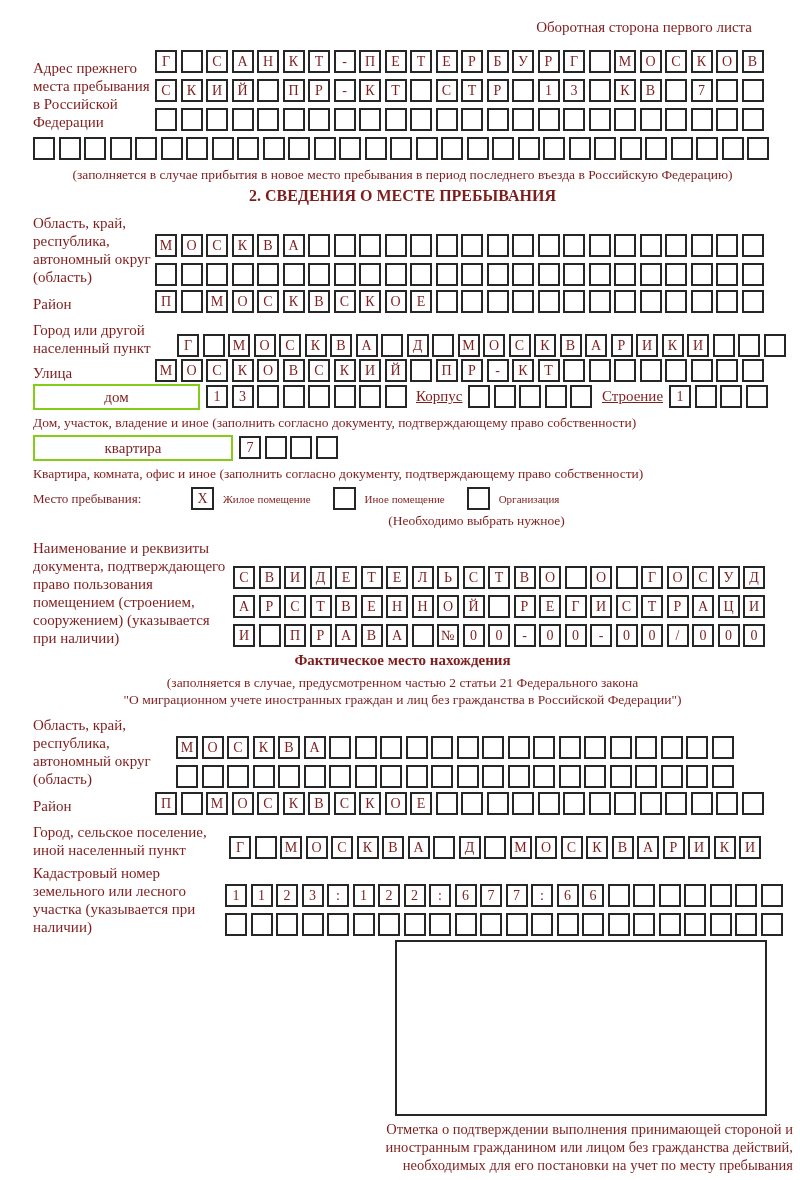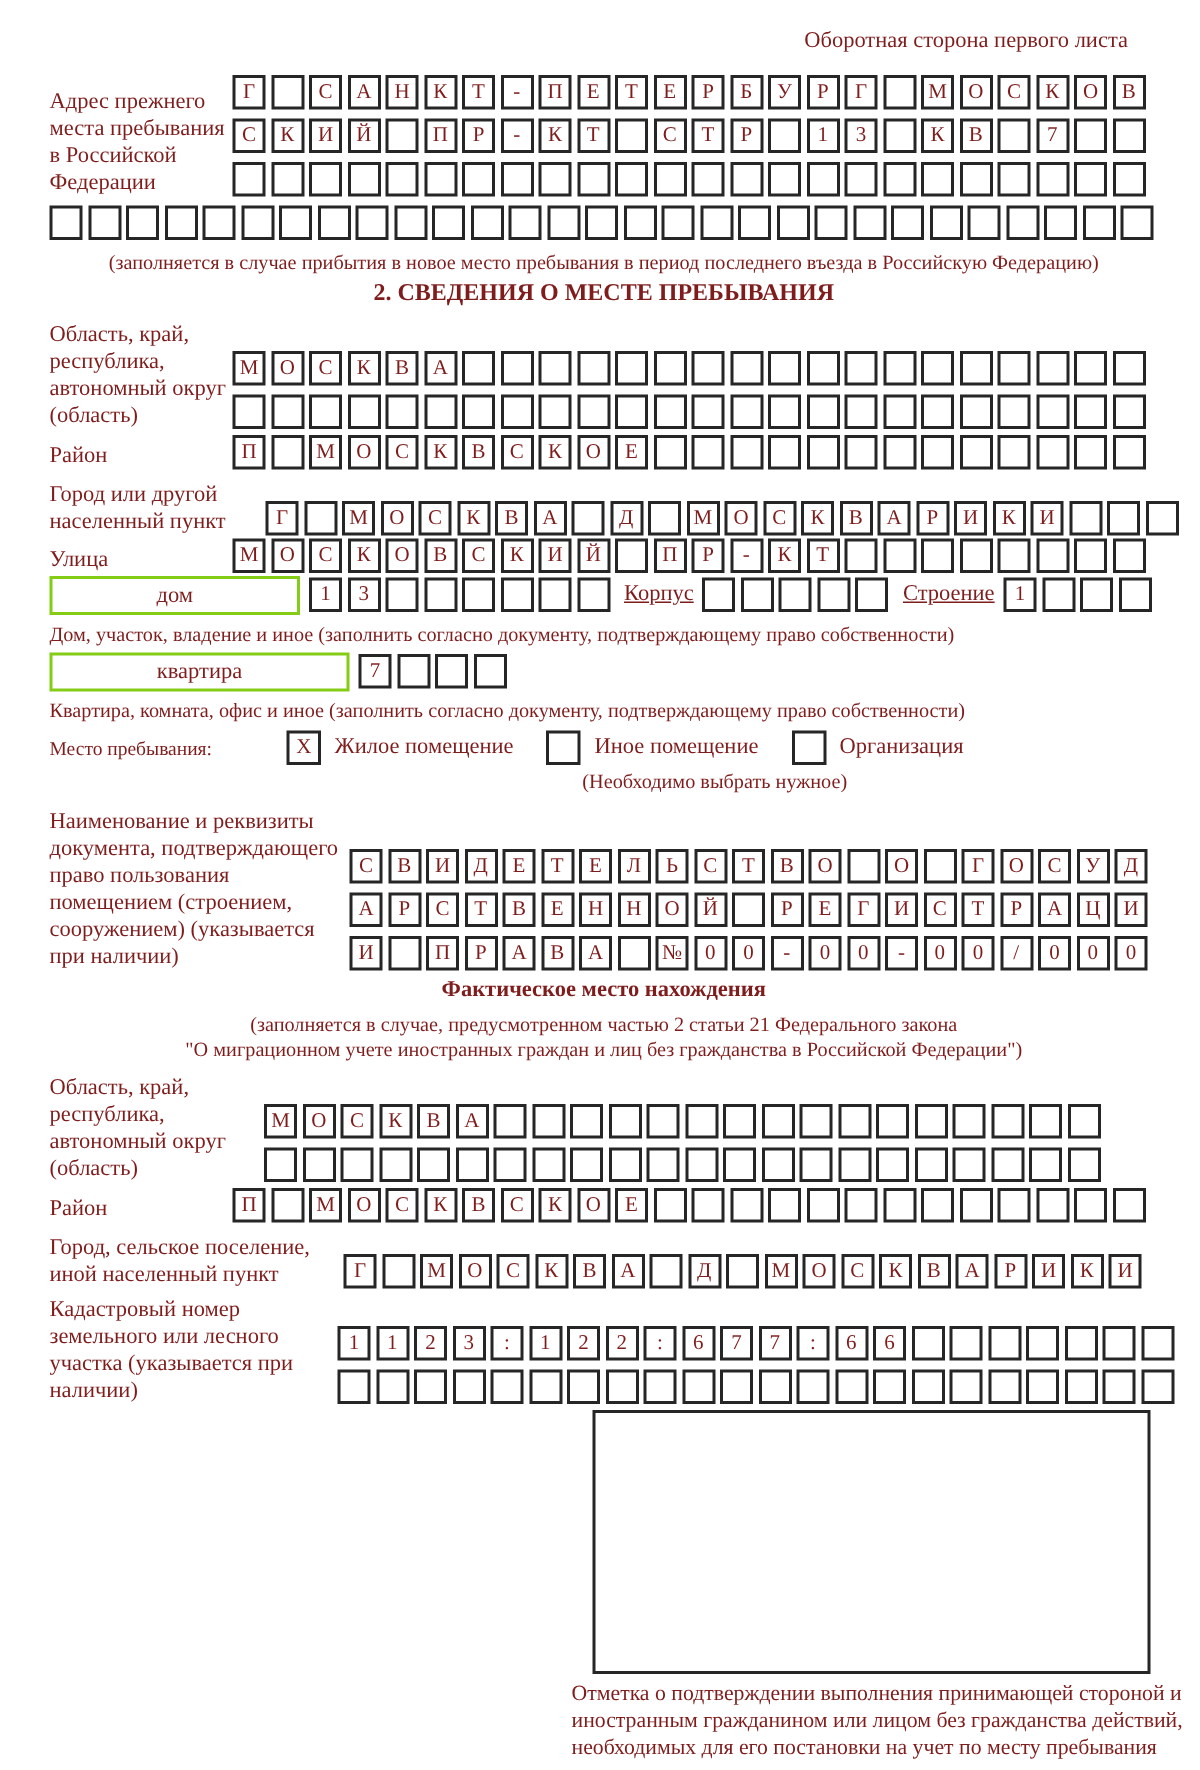--- a/index.html
+++ b/index.html
@@ -62,34 +62,34 @@
   .inline-lbl{flex:none;font-size:15px;line-height:24px;margin:0 6px 0 6px;text-decoration:underline;}
   .stay-row{align-items:center;margin-bottom:2px;}
   .stay-lbl{flex:none;font-size:13px;width:152px;}
   .checkbox{
     flex:none;width:19px;height:19px;
     border:2px solid #262626;
     text-align:center;font-size:14px;line-height:19px;
     margin-left:6px;
   }
   .cb-gap{margin-left:22px;}
-  .opt-lbl{flex:none;font-size:15px;margin-left:9px;}
+  .opt-lbl{flex:none;font-size:11px;margin-left:9px;}
   .stay-note{padding-left:148px;margin-bottom:8px;text-align:center;}
   .doc-block{margin-bottom:2px;}
   .fact-note{text-align:center;}
   .fact-note-wrap{margin-bottom:6px;}
   .stamp-box{
     margin-left:362px;
     width:372px;height:176px;
     border:2px solid #262626;
     box-sizing:border-box;
   }
   .stamp-note{
     margin-left:348px;width:412px;
-    text-align:left;
+    text-align:right;
     font-size:14.5px;line-height:18px;
     margin-top:4px;
   }
   .mb4{margin-bottom:4px;}
   .mb5{margin-bottom:5px;}
 </style>
 </head>
 <body>
 
 <div class="page">

